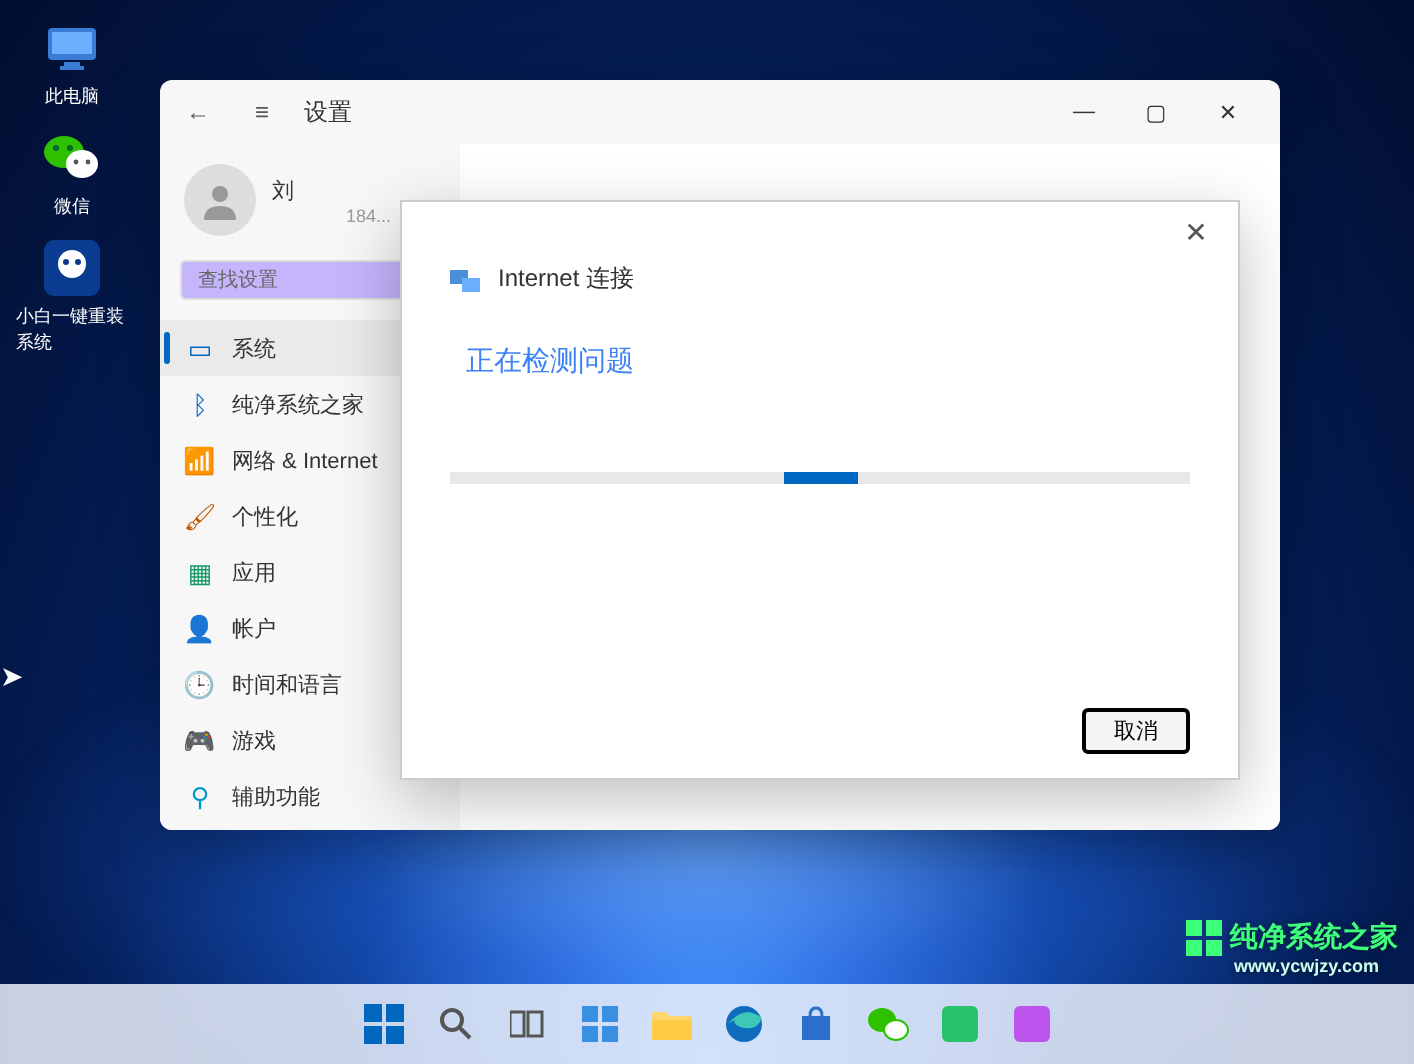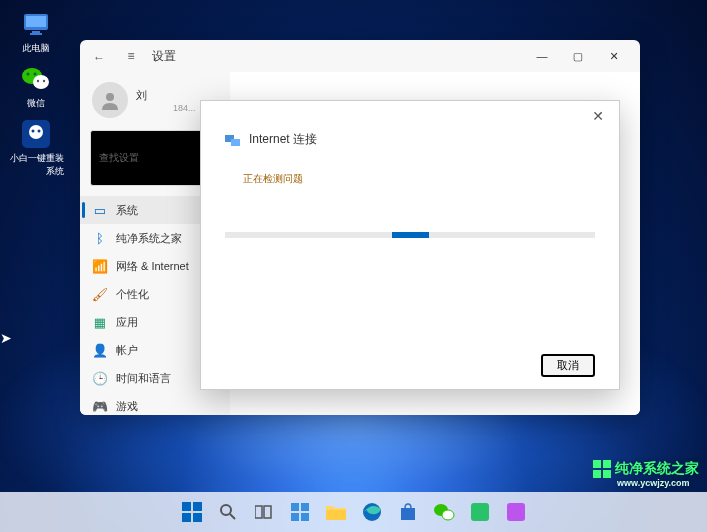--- a/index.html
+++ b/index.html
@@ -11,41 +11,41 @@
   position: relative;
 }
 .bloom {
   position: absolute; left: 50%; bottom: -10%; width: 120%; height: 60%;
   transform: translateX(-50%);
   background: radial-gradient(ellipse at center, rgba(120,180,255,0.6) 0%, rgba(50,120,255,0.3) 30%, transparent 60%);
   filter: blur(6px);
 }
 
 .desktop-icons { position: absolute; left: 8px; top: 8px; display: flex; flex-direction: column; gap: 8px; z-index: 1; }
-.dicon { width: 56px; display: flex; flex-direction: column; align-items: center; gap: 2px; color: #fff; font-size: 9px; text-align: right; cursor: pointer; }
+.dicon { width: 56px; display: flex; flex-direction: column; align-items: center; gap: 2px; color: #fff; font-size: 9px; text-align: left; cursor: pointer; }
 .dicon .ico { width: 32px; height: 32px; display: flex; align-items: center; justify-content: center; font-size: 22px; }
 
 .settings-window {
   position: absolute; left: 80px; top: 40px; width: 560px; height: 375px;
   background: #f7f7f7; border-radius: 6px; box-shadow: 0 8px 30px rgba(0,0,0,0.3);
   display: flex; flex-direction: column; overflow: hidden; z-index: 2;
 }
 .win-titlebar { height: 32px; display: flex; align-items: center; padding: 0 8px; }
 .tb-left { display: flex; align-items: center; gap: 10px; color: #333; font-size: 12px; }
 .tb-btn { width: 22px; height: 22px; display: flex; align-items: center; justify-content: center; cursor: pointer; border-radius: 3px; font-size: 12px; color: #555; }
 .tb-spacer { flex: 1; }
 .wc { width: 36px; height: 28px; display: flex; align-items: center; justify-content: center; cursor: pointer; font-size: 11px; color: #333; }
 
 .win-body { flex: 1; display: flex; overflow: hidden; }
 .sidebar { width: 150px; background: #f7f7f7; display: flex; flex-direction: column; padding: 4px 0; }
 .user-block { display: flex; align-items: center; gap: 8px; padding: 6px 12px; }
 .avatar { width: 36px; height: 36px; border-radius: 50%; background: #ddd; display: flex; align-items: center; justify-content: center; color: #666; }
 .user-text { font-size: 11px; color: #333; }
 .user-sub { font-size: 9px; color: #999; margin-left: 37px; }
-.search-box { margin: 6px 10px; padding: 20px 8px; background: #000000; border: 1px solid #ddd; border-radius: 3px; font-size: 10px; color: #666; }
+.search-box { margin: 6px 10px; padding: 2px 8px; background: #c4b5fd; border: 1px solid #ddd; border-radius: 3px; font-size: 10px; color: #666; }
 .nav { display: flex; flex-direction: column; margin-top: 4px; }
 .nav-item { display: flex; align-items: center; gap: 8px; padding: 6px 12px; font-size: 11px; color: #333; cursor: pointer; position: relative; }
 .nav-item.active { background: #eaeaea; }
 .nav-item.active::before { content: ""; position: absolute; left: 2px; top: 6px; bottom: 6px; width: 3px; background: #0067c0; border-radius: 2px; }
 .nav-icon { width: 16px; height: 16px; display: flex; align-items: center; justify-content: center; font-size: 13px; }
 
 .content { flex: 1; background: #fff; padding: 12px 20px; position: relative; }
 .status-line { font-size: 10px; color: #666; text-align: right; }
 .status-line .strong { color: #333; font-weight: 500; }
 .cards { display: flex; flex-direction: column; gap: 10px; margin-top: 60px; }
@@ -53,21 +53,21 @@
 
 .dialog {
   position: absolute; left: 200px; top: 100px; width: 420px; height: 290px;
   background: #fff; border: 1px solid #ccc; box-shadow: 0 10px 30px rgba(0,0,0,0.25);
   display: flex; flex-direction: column; z-index: 3;
 }
 .dlg-tb { height: 30px; display: flex; align-items: center; justify-content: flex-end; padding: 0 6px; }
 .dlg-close { width: 30px; height: 24px; display: flex; align-items: center; justify-content: center; cursor: pointer; font-size: 14px; color: #555; }
 .dlg-body { flex: 1; padding: 0 24px 12px; display: flex; flex-direction: column; }
 .dlg-title { display: flex; align-items: center; gap: 8px; font-size: 12px; color: #333; }
-.dlg-msg { color: #a16207; font-size: 10px; margin-top: 24px; margin-left: 18px; }
+.dlg-msg { color: #3b82f6; font-size: 14px; margin-top: 24px; margin-left: 8px; }
 .progress { margin-top: 46px; height: 6px; background: #e8e8e8; position: relative; }
 .progress .seg { position: absolute; top: 0; bottom: 0; left: 45%; width: 10%; background: #0067c0; }
 .dlg-footer { margin-top: auto; display: flex; justify-content: flex-end; }
 .dlg-btn { padding: 2px 14px; font-size: 11px; border: 2px solid #000000; background: #f4f4f4; border-radius: 3px; cursor: pointer; }
 
 .taskbar {
   position: absolute; left: 0; right: 0; bottom: 0; height: 40px;
   background: rgba(235,240,250,0.85); backdrop-filter: blur(8px);
   display: flex; align-items: center; justify-content: center; gap: 6px; z-index: 5;
 }

